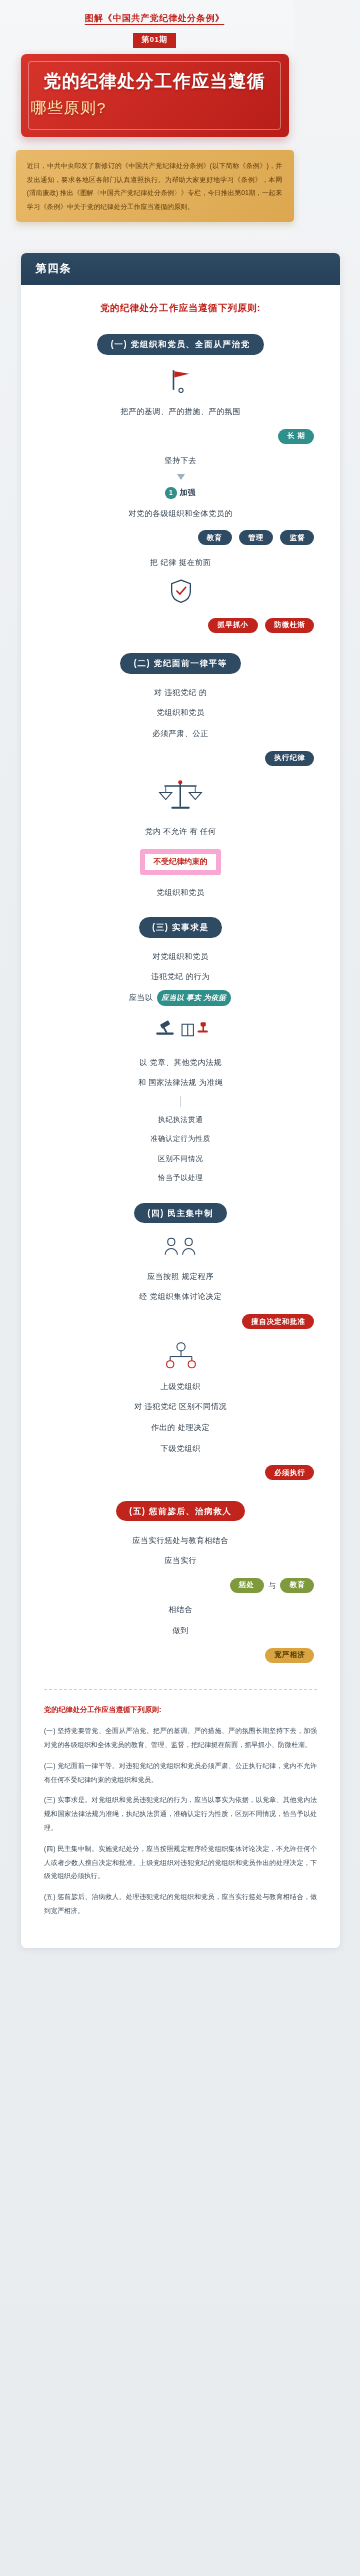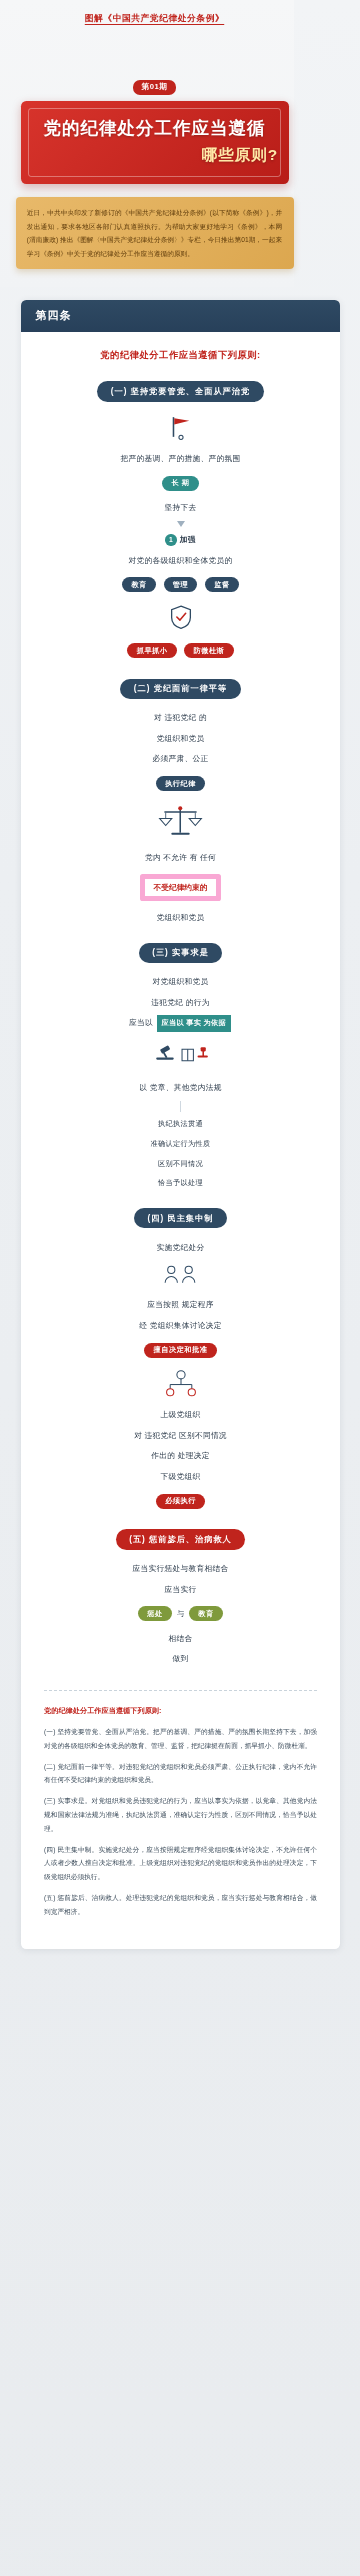--- a/index.html
+++ b/index.html
@@ -42,23 +42,22 @@
     text-align: center;
     margin-top: 7.2px;
   }
   .episode span {
     display: inline-block;
     background: #c0241d;
     color: #fff;
     font-size: 7.7px;
     font-weight: bold;
     padding: 2.6px 8.2px;
-    border-radius: 7px;
+    border-radius: 0;
     letter-spacing: 0.5px;
-    margin-top: 47px;
   }
   .title-card {
     margin: 6px auto 0 auto;
     width: 268px;
     background: linear-gradient(135deg, #d8342c 0%, #b81d18 100%);
     border-radius: 5.2px;
     padding: 15.5px 10.3px 17.5px 10.3px;
     position: relative;
     box-shadow: 0 3.1px 9.3px rgba(150,25,20,0.28);
   }
@@ -75,22 +74,22 @@
     font-size: 17.5px;
     font-weight: bold;
     text-align: center;
     line-height: 1.45;
     letter-spacing: 1px;
     text-shadow: 0 1px 2.6px rgba(0,0,0,0.25);
   }
   .title-sub {
     color: #ffe9a8;
     font-size: 15.5px;
-    font-weight: bold;
-    text-align: right;
+    font-weight: normal;
+    text-align: left;
     line-height: 1.45;
     letter-spacing: 1px;
     margin-top: 2.1px;
     text-shadow: 0 1px 2.6px rgba(0,0,0,0.25);
   }
   .lead-card {
     margin: 13.4px auto 0 auto;
     width: 278px;
     background: linear-gradient(135deg, #e8b96a 0%, #dca74f 100%);
     border-radius: 4.1px;
@@ -170,31 +169,32 @@
     margin: 3.1px 2.6px;
     letter-spacing: 0.5px;
   }
   .pill.teal { background: #2f8f8a; }
   .pill.blue { background: #2f4a63; }
   .pill.red  { background: #c0241d; }
   .pill.gold { background: #d9a441; color: #533800; }
   .pill.olive{ background: #7f9a3c; }
   .pill.grey { background: #6b7c8c; }
 
-  .pill-row { text-align: center; margin: 6.2px 0; }
+  .pill-row { text-align: right; margin: 6.2px 0; }
 
   .inline-tag {
     display: inline-block;
     background: #c0241d;
     color: #fff;
-    border-radius: 0;
+    border-radius: 8px;
     padding: 1px 4.6px;
     font-size: 7.2px;
     font-weight: bold;
     margin: 0 1.5px;
+    font-style: italic;
   }
   .inline-tag.teal { background: #2f8f8a; }
 
   .arrow-down {
     width: 0; height: 0;
     margin: 5.2px auto;
     border-left: 4.6px solid transparent;
     border-right: 4.6px solid transparent;
     border-top: 6.2px solid #9fb0bf;
   }
@@ -267,21 +267,21 @@
     </div>
   </div>
 
   <div class="panel">
     <div class="panel-head">第四条</div>
     <div class="panel-body">
 
       <div class="section-lead">党的纪律处分工作应当遵循下列原则:</div>
 
       <div class="sub-head">
-        <span>(一) 坚持党要管党、全面从严治党</span>
+        <span>(一) 党组织和党员、全面从严治党</span>
       </div>
       <div class="icon-wrap">
         <svg width="28" height="28" viewBox="0 0 54 54">
           <rect x="11" y="8" width="3" height="38" fill="#2f4a63"></rect>
           <path d="M14 10 L43 15 L14 22 Z" fill="#c0241d"></path>
           <circle cx="27" cy="47" r="4" fill="none" stroke="#2f4a63" stroke-width="2"></circle>
         </svg>
       </div>
       <div class="ctext">把严的基调、严的措施、严的氛围</div>
       <div class="pill-row">
@@ -291,20 +291,21 @@
       <div class="arrow-down"></div>
       <div class="ctext strong">
         <span class="circle-num">1</span><span>加强</span>
       </div>
       <div class="ctext">对党的各级组织和全体党员的</div>
       <div class="pill-row">
         <span class="pill blue">教育</span>
         <span class="pill blue">管理</span>
         <span class="pill blue">监督</span>
       </div>
+      <div class="ctext">把 纪律 挺在前面</div>
       <div class="icon-wrap">
         <svg width="24" height="26" viewBox="0 0 46 50">
           <path d="M23 4 L41 11 V26 C41 37 33 44 23 47 C13 44 5 37 5 26 V11 Z" fill="none" stroke="#2f4a63" stroke-width="2.5"></path>
           <path d="M15 25 l6 6 l11 -13" fill="none" stroke="#c0241d" stroke-width="3" stroke-linecap="round" stroke-linejoin="round"></path>
         </svg>
       </div>
       <div class="pill-row">
         <span class="pill red">抓早抓小</span>
         <span class="pill red">防微杜渐</span>
       </div>
@@ -351,30 +352,30 @@
           <rect x="20" y="14" width="18" height="9" rx="2" fill="#2f4a63" transform="rotate(-30 29 18)"></rect>
           <rect x="27" y="21" width="3.5" height="14" fill="#2f4a63" transform="rotate(-30 29 28)"></rect>
           <path d="M62 18 h22 v22 h-22 z" fill="none" stroke="#2f4a63" stroke-width="2"></path>
           <line x1="73" y1="18" x2="73" y2="40" stroke="#2f4a63" stroke-width="2"></line>
           <rect x="92" y="30" width="20" height="4" rx="2" fill="#c0241d"></rect>
           <rect x="98" y="14" width="10" height="8" rx="2" fill="#c0241d"></rect>
           <rect x="101.5" y="20" width="3" height="11" fill="#c0241d"></rect>
         </svg>
       </div>
       <div class="ctext">以 党章、其他党内法规</div>
+      <div class="ctext">和 国家法律法规 为准绳</div>
       <div class="divider-line"></div>
       <div class="ctext small">执纪执法贯通</div>
       <div class="ctext small">准确认定行为性质</div>
       <div class="ctext small">区别不同情况</div>
       <div class="ctext small">恰当予以处理</div>
 
       <div class="sub-head">
         <span>(四) 民主集中制</span>
       </div>
-      <div class="ctext">实施党纪处分</div>
       <div class="icon-wrap">
         <svg width="41" height="24" viewBox="0 0 80 46">
           <circle cx="22" cy="13" r="7" fill="none" stroke="#2f4a63" stroke-width="2"></circle>
           <path d="M10 38 a12 12 0 0 1 24 0" fill="none" stroke="#2f4a63" stroke-width="2"></path>
           <circle cx="56" cy="13" r="7" fill="none" stroke="#2f4a63" stroke-width="2"></circle>
           <path d="M44 38 a12 12 0 0 1 24 0" fill="none" stroke="#2f4a63" stroke-width="2"></path>
         </svg>
       </div>
       <div class="ctext">应当按照 规定程序</div>
       <div class="ctext">经 党组织集体讨论决定</div>
@@ -405,20 +406,23 @@
       </div>
       <div class="ctext">应当实行惩处与教育相结合</div>
       <div class="ctext">应当实行</div>
       <div class="pill-row">
         <span class="pill olive">惩处</span>
         <span style="font-size:7.2px;color:#3a4a59;">与</span>
         <span class="pill olive">教育</span>
       </div>
       <div class="ctext">相结合</div>
       <div class="ctext">做到</div>
+      <div class="pill-row">
+        <span class="pill gold">宽严相济</span>
+      </div>
 
       <div class="tail">
         <div class="tail-title">党的纪律处分工作应当遵循下列原则:</div>
         <div class="tail-p">(一) 坚持党要管党、全面从严治党。把严的基调、严的措施、严的氛围长期坚持下去，加强对党的各级组织和全体党员的教育、管理、监督，把纪律挺在前面，抓早抓小、防微杜渐。</div>
         <div class="tail-p">(二) 党纪面前一律平等。对违犯党纪的党组织和党员必须严肃、公正执行纪律，党内不允许有任何不受纪律约束的党组织和党员。</div>
         <div class="tail-p">(三) 实事求是。对党组织和党员违犯党纪的行为，应当以事实为依据，以党章、其他党内法规和国家法律法规为准绳，执纪执法贯通，准确认定行为性质，区别不同情况，恰当予以处理。</div>
         <div class="tail-p">(四) 民主集中制。实施党纪处分，应当按照规定程序经党组织集体讨论决定，不允许任何个人或者少数人擅自决定和批准。上级党组织对违犯党纪的党组织和党员作出的处理决定，下级党组织必须执行。</div>
         <div class="tail-p">(五) 惩前毖后、治病救人。处理违犯党纪的党组织和党员，应当实行惩处与教育相结合，做到宽严相济。</div>
       </div>
 

